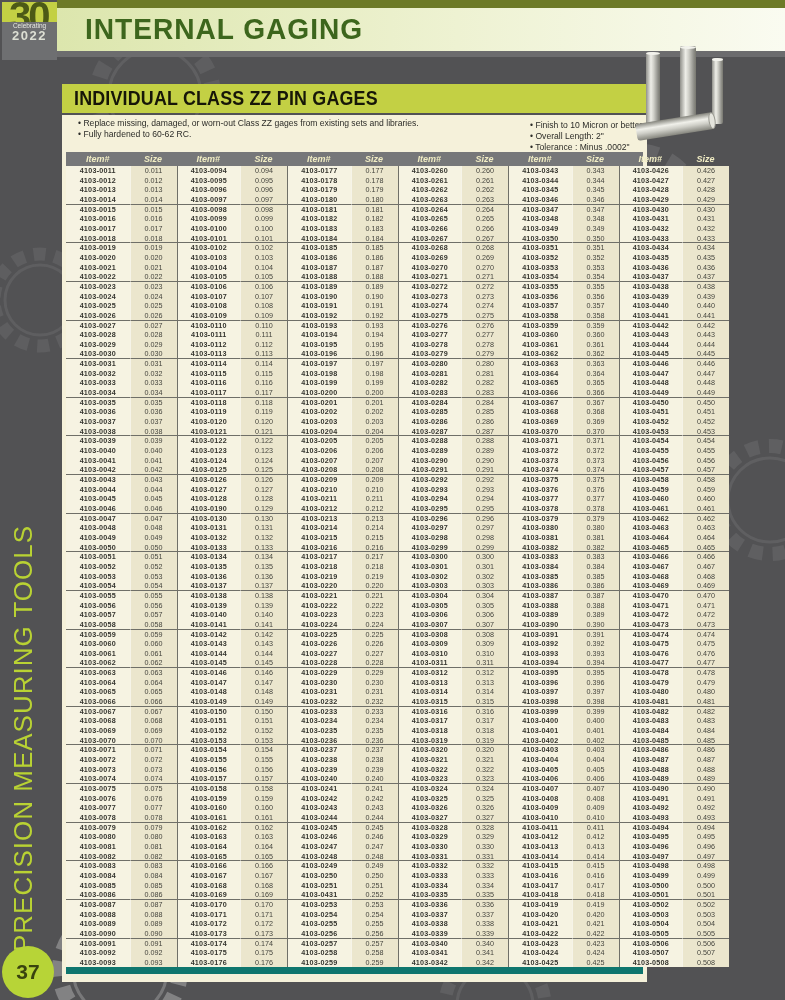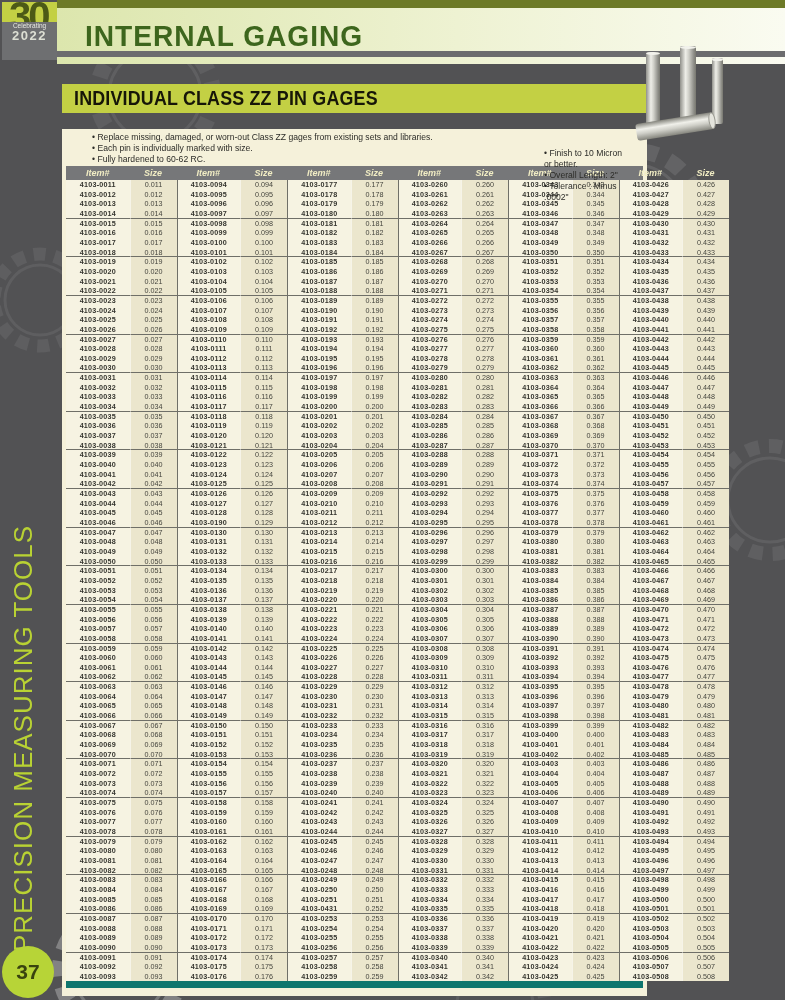--- a/index.html
+++ b/index.html
@@ -2,38 +2,38 @@
 <html><head>
 <meta charset="utf-8">
 <style>
   html,body{margin:0;padding:0;}
   body{width:785px;height:1000px;overflow:hidden;background:#525254;font-family:"Liberation Sans",sans-serif;position:relative;}
   .page{position:absolute;inset:0;width:785px;height:1000px;overflow:hidden;}
   
   .gear{position:absolute;z-index:1;}
   
   .top-strip{position:absolute;left:57px;top:0;width:728px;height:8px;background:#6d7a27;z-index:3;}
-  .top-band{position:absolute;left:57px;top:8px;width:728px;height:56px;background:linear-gradient(90deg,#dce6ad,#eef2d2 55%,#fafbf1);z-index:3;display:flex;align-items:center;}
+  .top-band{position:absolute;left:57px;top:8px;width:728px;height:43px;background:linear-gradient(90deg,#dce6ad,#eef2d2 55%,#fafbf1);z-index:3;display:flex;align-items:center;}
   .top-band h1{margin:0 0 0 28px;font-size:29px;font-weight:bold;color:#3d661d;letter-spacing:1px;transform:scaleX(.97);transform-origin:left;}
   .band-under{position:absolute;left:57px;top:51px;width:728px;height:6px;background:#6c6c6e;z-index:3;}
   
   .logo{position:absolute;left:2px;top:2px;width:55px;height:58px;background:#c3d044;z-index:4;overflow:hidden;}
   .logo-num{position:absolute;left:7px;top:-8px;font-size:40px;font-weight:bold;color:#4c5a16;letter-spacing:-3px;}
   .logo-bottom{position:absolute;left:0;bottom:0;width:100%;height:38px;background:#6e6f71;text-align:center;}
   .logo-celebrating{font-size:6.5px;color:#e8e9e2;line-height:7px;}
   .logo-year{font-size:13px;font-weight:bold;color:#dddfd4;letter-spacing:1.5px;line-height:13px;}
   
   .side-text{position:absolute;left:8px;top:386px;height:566px;width:42px;writing-mode:vertical-rl;transform:rotate(180deg);color:#b9d233;font-size:26px;letter-spacing:1px;font-weight:400;z-index:2;white-space:nowrap;}
   .page-badge{position:absolute;left:2px;top:946px;width:52px;height:52px;border-radius:50%;background:#b7d437;z-index:4;display:flex;align-items:center;justify-content:center;font-size:21px;font-weight:bold;color:#39430f;}
   
   .panel{position:absolute;left:62px;top:84px;width:585px;z-index:2;}
   .section-bar{height:29px;background:#c3d044;display:flex;align-items:center;}
   .section-bar span{margin-left:12px;font-size:19px;font-weight:800;color:#161608;letter-spacing:.2px;transform:scale(.94,1.06);transform-origin:left center;white-space:nowrap;}
   .info-box{height:37px;background:#f5f1da;position:relative;}
-  .info-box ul{margin:16px;padding:3px 0 0 14px;list-style:none;}
+  .info-box ul{margin:2px;padding:3px 0 0 14px;list-style:none;}
   .info-box li{font-size:8.6px;line-height:11px;color:#2c2c28;}
   .info-box li::before{content:"•  ";}
   .bullets-right{position:absolute;left:452px;top:0;}
   
   .tablewrap{background:#f5f1da;padding:0 4px 8px 4px;}
   .tgrid{display:grid;grid-template-columns:repeat(6,63.5px 47px);}
   .thead{background:#767779;height:14px;}
   .th{font-size:9px;font-weight:bold;font-style:italic;color:#f1edc4;text-align:center;line-height:14px;}
   .tbody{border-bottom:7px solid #0f766e;grid-auto-rows:9.67px;}
   .td{font-size:7.2px;line-height:9.67px;text-align:center;white-space:nowrap;overflow:hidden;}
@@ -103,21 +103,20 @@
     <span>37</span>
   </div>
 
   <div class="panel">
     <div class="section-bar">
       <span>INDIVIDUAL CLASS ZZ PIN GAGES</span>
     </div>
     <div class="info-box">
       <ul class="bullets-left" id="bullets-left">
           <li>Replace missing, damaged, or worn-out Class ZZ gages from existing sets and libraries.</li>
-          <li>Each pin is individually marked with size.</li>
           <li>Fully hardened to 60-62 RC.</li>
         </ul>
       <ul class="bullets-right" id="bullets-right">
           <li>Finish to 10 Micron or better.</li>
           <li>Overall Length: 2"</li>
           <li>Tolerance : Minus .0002"</li>
         </ul>
     </div>
     <div class="tablewrap">
       <div class="tgrid thead" id="thead">

